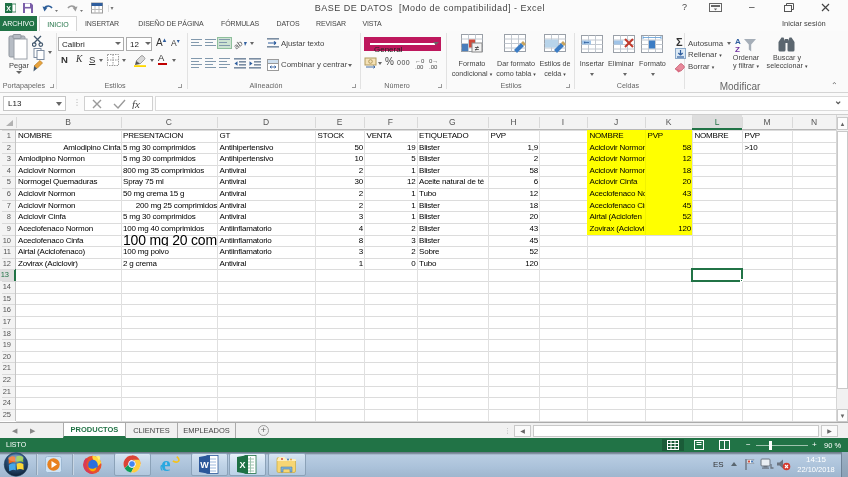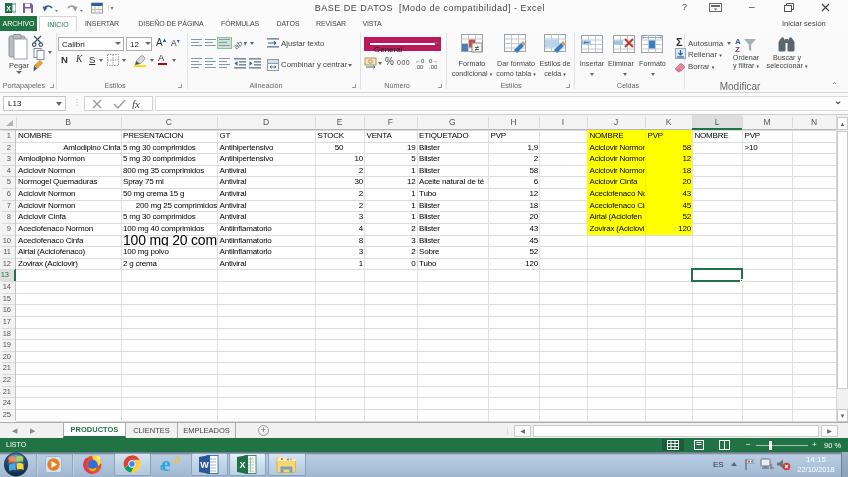--- a/index.html
+++ b/index.html
@@ -462,21 +462,21 @@
 <div class="abs" style="left:364px;top:15.00px;width:52.5px;height:11.62px;overflow:hidden;white-space:nowrap;color:#000;font-size:8px;letter-spacing:-0.2px;text-align:left;padding-left:2.5px;line-height:11.02px">VENTA</div>
 <div class="abs" style="left:416.5px;top:15.00px;width:71.5px;height:11.62px;overflow:hidden;white-space:nowrap;color:#000;font-size:8px;letter-spacing:-0.2px;text-align:left;padding-left:2.5px;line-height:11.02px">ETIQUETADO</div>
 <div class="abs" style="left:488px;top:15.00px;width:51px;height:11.62px;overflow:hidden;white-space:nowrap;color:#000;font-size:8px;letter-spacing:-0.2px;text-align:left;padding-left:2.5px;line-height:11.02px">PVP</div>
 <div class="abs" style="left:587px;top:15.00px;width:58px;height:11.62px;overflow:hidden;white-space:nowrap;color:#000;font-size:8px;letter-spacing:-0.2px;text-align:left;padding-left:2.5px;line-height:11.02px">NOMBRE</div>
 <div class="abs" style="left:645px;top:15.00px;width:47px;height:11.62px;overflow:hidden;white-space:nowrap;color:#000;font-size:8px;letter-spacing:-0.2px;text-align:left;padding-left:2.5px;line-height:11.02px">PVP</div>
 <div class="abs" style="left:692px;top:15.00px;width:50px;height:11.62px;overflow:hidden;white-space:nowrap;color:#000;font-size:8px;letter-spacing:-0.2px;text-align:left;padding-left:2.5px;line-height:11.02px">NOMBRE</div>
 <div class="abs" style="left:742px;top:15.00px;width:50px;height:11.62px;overflow:hidden;white-space:nowrap;color:#000;font-size:8px;letter-spacing:-0.2px;text-align:left;padding-left:2.5px;line-height:11.02px">PVP</div>
 <div class="abs" style="left:15.5px;top:26.62px;width:105.0px;height:11.62px;overflow:hidden;white-space:nowrap;color:#000;font-size:8px;letter-spacing:-0.2px;text-align:right;padding-left:2.5px;line-height:11.02px">Amlodipino Cinfa</div>
 <div class="abs" style="left:120.5px;top:26.62px;width:96.5px;height:11.62px;overflow:hidden;white-space:nowrap;color:#000;font-size:8px;letter-spacing:-0.2px;text-align:left;padding-left:2.5px;line-height:11.02px">5 mg 30 comprimidos</div>
 <div class="abs" style="left:217px;top:26.62px;width:98px;height:11.62px;overflow:hidden;white-space:nowrap;color:#000;font-size:8px;letter-spacing:-0.2px;text-align:left;padding-left:2.5px;line-height:11.02px">Antihipertensivo</div>
-<div class="abs" style="left:315px;top:26.62px;width:49px;height:11.62px;overflow:hidden;white-space:nowrap;color:#000;font-size:8px;letter-spacing:-0.2px;text-align:center;padding-right:1px;line-height:11.02px">50</div>
+<div class="abs" style="left:315px;top:26.62px;width:49px;height:11.62px;overflow:hidden;white-space:nowrap;color:#000;font-size:8px;letter-spacing:-0.2px;text-align:right;padding-right:1px;line-height:11.02px">50</div>
 <div class="abs" style="left:364px;top:26.62px;width:52.5px;height:11.62px;overflow:hidden;white-space:nowrap;color:#000;font-size:8px;letter-spacing:-0.2px;text-align:right;padding-right:1px;line-height:11.02px">19</div>
 <div class="abs" style="left:416.5px;top:26.62px;width:71.5px;height:11.62px;overflow:hidden;white-space:nowrap;color:#000;font-size:8px;letter-spacing:-0.2px;text-align:left;padding-left:2.5px;line-height:11.02px">Blister</div>
 <div class="abs" style="left:488px;top:26.62px;width:51px;height:11.62px;overflow:hidden;white-space:nowrap;color:#000;font-size:8px;letter-spacing:-0.2px;text-align:right;padding-right:1px;line-height:11.02px">1,9</div>
 <div class="abs" style="left:15.5px;top:38.24px;width:105.0px;height:11.62px;overflow:hidden;white-space:nowrap;color:#000;font-size:8px;letter-spacing:-0.2px;text-align:left;padding-left:2.5px;line-height:11.02px">Amlodipino Normon</div>
 <div class="abs" style="left:120.5px;top:38.24px;width:96.5px;height:11.62px;overflow:hidden;white-space:nowrap;color:#000;font-size:8px;letter-spacing:-0.2px;text-align:left;padding-left:2.5px;line-height:11.02px">5 mg 30 comprimidos</div>
 <div class="abs" style="left:217px;top:38.24px;width:98px;height:11.62px;overflow:hidden;white-space:nowrap;color:#000;font-size:8px;letter-spacing:-0.2px;text-align:left;padding-left:2.5px;line-height:11.02px">Antihipertensivo</div>
 <div class="abs" style="left:315px;top:38.24px;width:49px;height:11.62px;overflow:hidden;white-space:nowrap;color:#000;font-size:8px;letter-spacing:-0.2px;text-align:right;padding-right:1px;line-height:11.02px">10</div>
 <div class="abs" style="left:364px;top:38.24px;width:52.5px;height:11.62px;overflow:hidden;white-space:nowrap;color:#000;font-size:8px;letter-spacing:-0.2px;text-align:right;padding-right:1px;line-height:11.02px">5</div>
 <div class="abs" style="left:416.5px;top:38.24px;width:71.5px;height:11.62px;overflow:hidden;white-space:nowrap;color:#000;font-size:8px;letter-spacing:-0.2px;text-align:left;padding-left:2.5px;line-height:11.02px">Blister</div>
 <div class="abs" style="left:488px;top:38.24px;width:51px;height:11.62px;overflow:hidden;white-space:nowrap;color:#000;font-size:8px;letter-spacing:-0.2px;text-align:right;padding-right:1px;line-height:11.02px">2</div>

